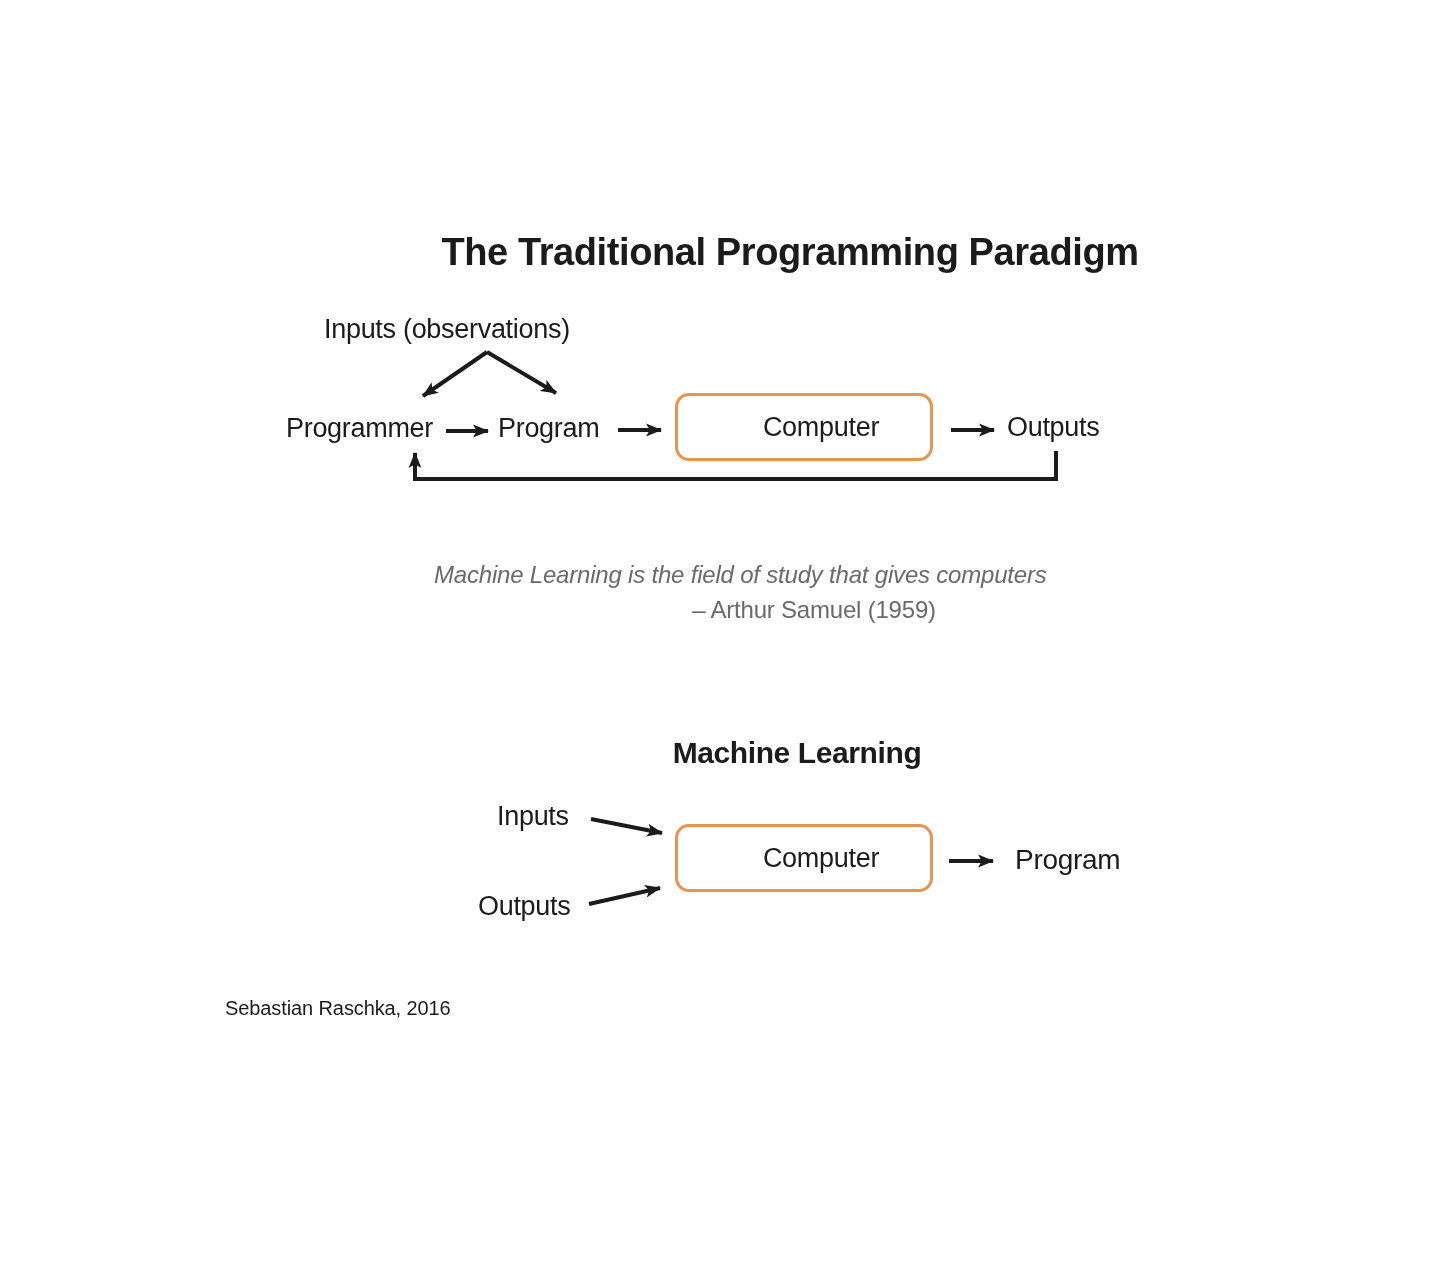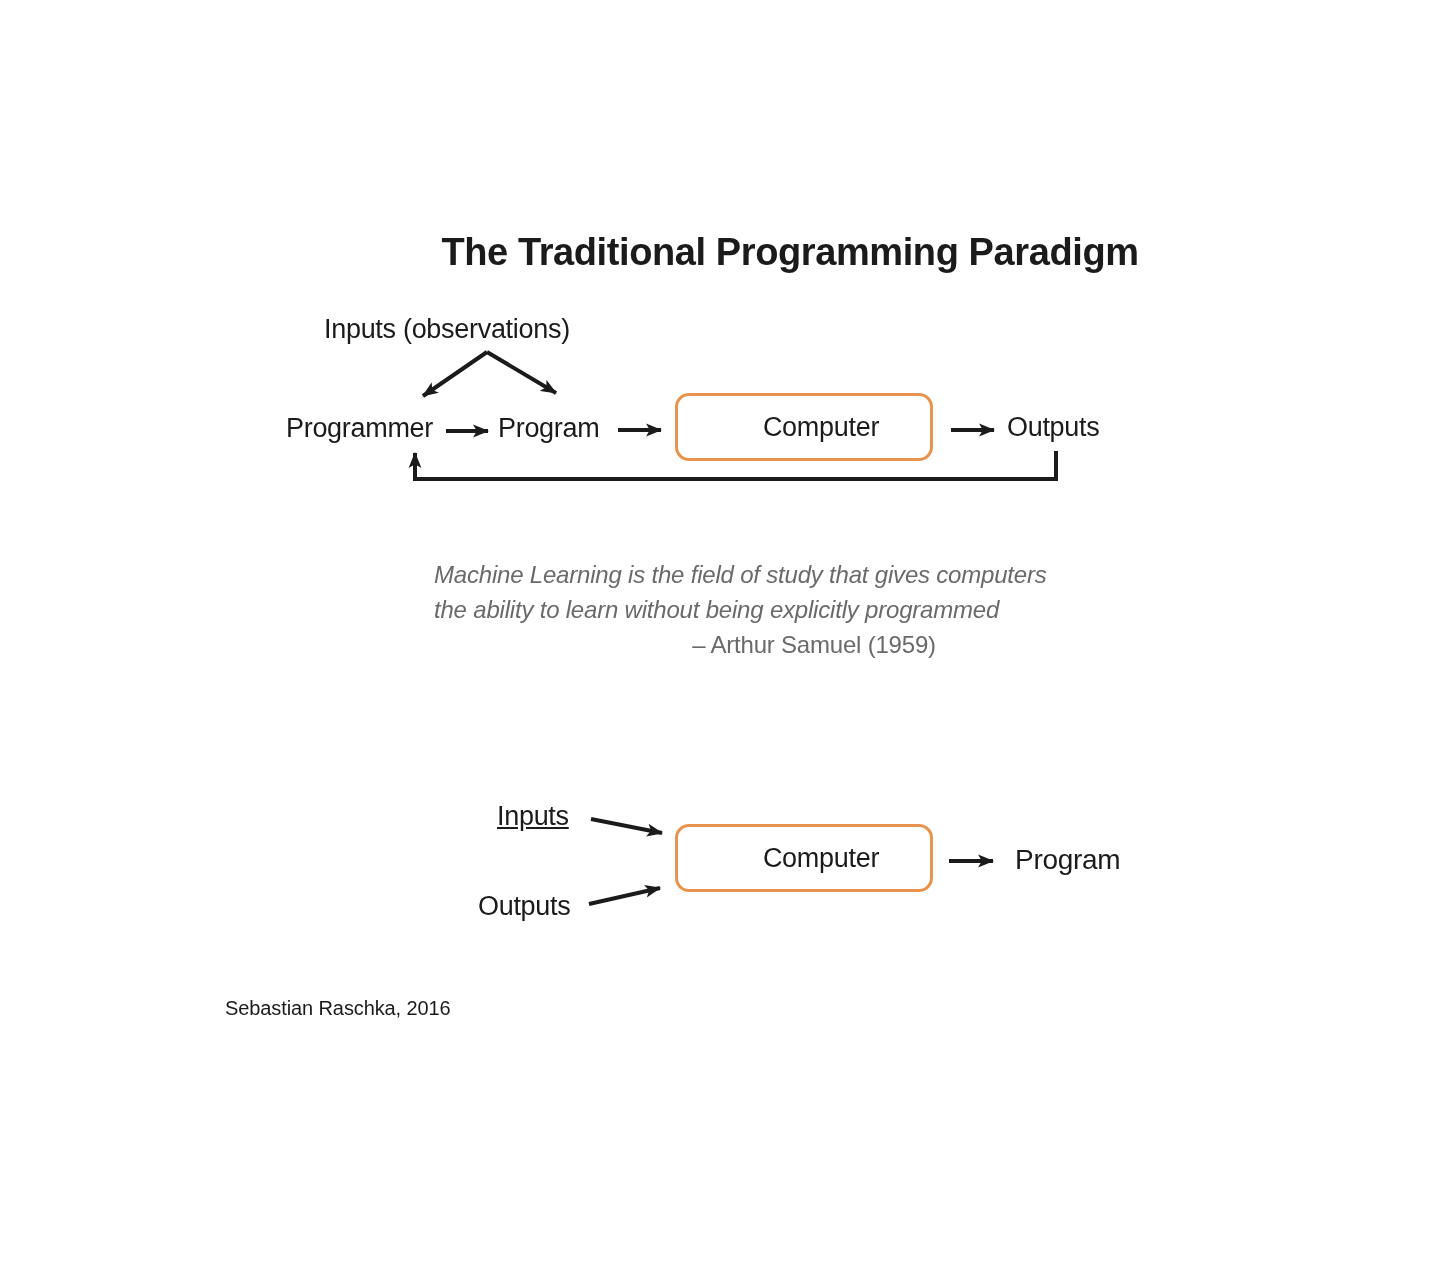--- a/index.html
+++ b/index.html
@@ -51,21 +51,21 @@
     text-align:center;
     white-space:nowrap;
     color:var(--text);
   }
   .title-traditional{left:440px;top:231px;width:700px;}
   .title-ml{left:447px;top:736px;width:700px;font-size:30px;}
   .lbl-inputs-obs{left:324px;top:315px;}
   .lbl-programmer{left:286px;top:414px;}
   .lbl-program{left:498px;top:414px;}
   .lbl-outputs{left:1007px;top:413px;}
-  .lbl-ml-inputs{left:497px;top:802px;text-decoration:underline;}
+  .lbl-ml-inputs{left:497px;top:802px;}
   .lbl-ml-outputs{left:478px;top:892px;}
   .lbl-ml-program{left:1015px;top:845px;font-size:28px;}
   .computer-box{
     position:absolute;
     width:258px;
     border:3.5px solid var(--box-border);
     border-radius:14px;
     background:var(--background);
     display:flex;
     align-items:center;
@@ -129,24 +129,24 @@
   <div class="label lbl-program">Program</div>
 
   <div class="computer-box computer-box-1">
     <span>Computer</span>
   </div>
 
   <div class="label lbl-outputs">Outputs</div>
 
   <div class="quote">
     <div class="q-line">Machine Learning is the field of study that gives computers</div>
-    <div class="q-line">the ability to learn without being explicitly programmed</div>
     <div class="q-attr">– Arthur Samuel (1959)</div>
   </div>
 
+  <div class="section-title title-ml">Machine Learning</div>
 
   <div class="label lbl-ml-inputs">Inputs</div>
 
   <div class="label lbl-ml-outputs">Outputs</div>
 
   <div class="computer-box computer-box-2">
     <span>Computer</span>
   </div>
 
   <div class="label lbl-ml-program">Program</div>

